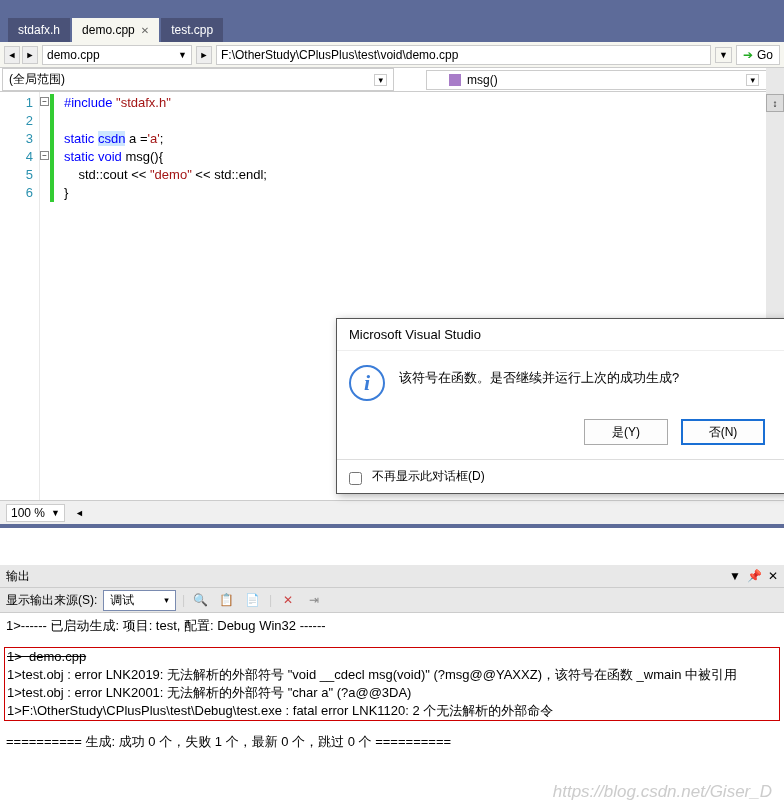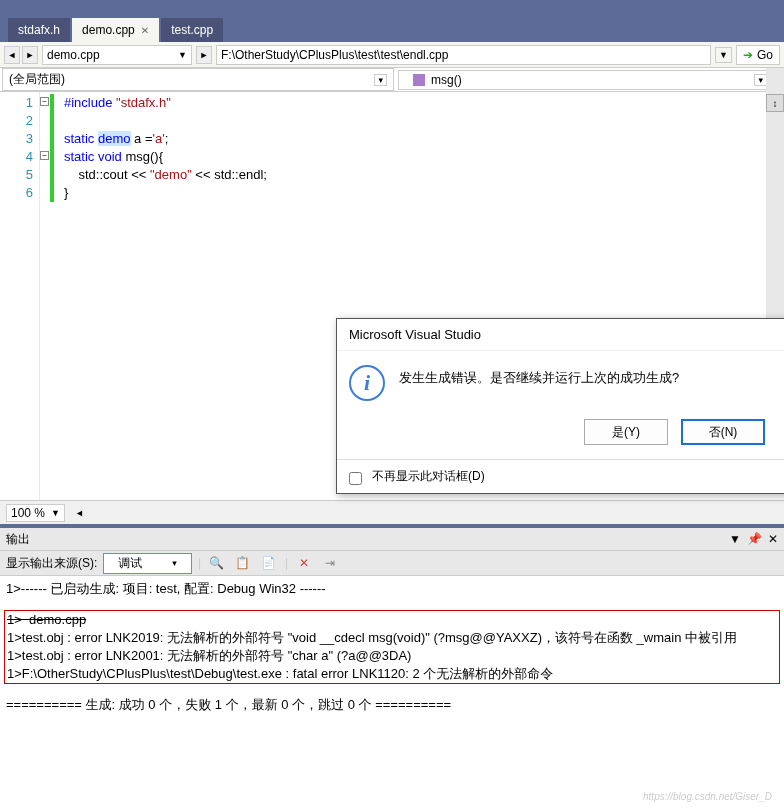--- a/index.html
+++ b/index.html
@@ -11,23 +11,23 @@
 .tab { padding: 5px 10px; margin-right: 2px; background: #4a5278; color: #fff; font-size: 12px; display: flex; align-items: center; gap: 6px; cursor: pointer; }
 .tab.active { background: #f6f6f0; color: #000; }
 .tab .close { font-size: 10px; opacity: 0.6; }
 
 .navbar { display: flex; background: #f6f6f0; height: 26px; border-bottom: 1px solid #ccc; align-items: center; padding: 0 4px; gap: 4px; }
 .navbar .dd { display: flex; align-items: center; border: 1px solid #ccc; height: 20px; padding: 0 4px; background: #fff; font-size: 12px; }
 .navbar .arrows { display: flex; gap: 2px; }
 .navbar .arrow { width: 16px; height: 18px; border: 1px solid #ccc; background: #eee; display: flex; align-items: center; justify-content: center; font-size: 9px; }
 .go-btn { display: flex; align-items: center; gap: 4px; padding: 0 6px; border: 1px solid #ccc; height: 20px; background: #fff; }
 
-.scopebar { display: flex; background: #fff; height: 24px; border-bottom: 1px solid #ccc; align-items: center; }
+.scopebar { display: flex; background: #fff; height: 24px; border-bottom: 1px solid #ccc; align-items: center; gap: 28px; }
 .scopebar .scope { flex: 0 0 50%; border: 1px solid #ccc; margin: 2px; padding: 2px 6px; display: flex; align-items: center; justify-content: space-between; font-size: 12px; }
-.scopebar .msg { flex: 1; border: 1px solid #ccc; margin: 2px; padding: 2px 14px; display: flex; align-items: center; gap: 6px; font-size: 12px; }
+.scopebar .msg { flex: 1; border: 1px solid #ccc; margin: 2px; padding: 2px 22px; display: flex; align-items: center; gap: 6px; font-size: 12px; }
 .cube { width: 12px; height: 12px; background: #a87cc8; display: inline-block; }
 .chev { font-size: 9px; border: 1px solid #ccc; padding: 0 3px; }
 
 .editor { display: flex; height: 408px; background: #fff; position: relative; }
 .gutter { width: 40px; background: #fff; border-right: 1px solid #e8e8e8; text-align: right; padding-right: 6px; padding-top: 2px; font-family: Consolas, monospace; font-size: 13px; color: #2b91af; }
 .gutter div { height: 18px; line-height: 18px; }
 .gutterbar { width: 24px; background: #fff; padding-top: 2px; }
 .gutterbar .mark { height: 18px; position: relative; }
 .gutterbar .mark.green::before { content: ""; position: absolute; left: 10px; top: 0; width: 4px; height: 18px; background: #3c3; }
 .gutterbar .mark .fold { position: absolute; left: 0; top: 3px; width: 9px; height: 9px; border: 1px solid #888; font-size: 8px; line-height: 7px; text-align: center; background: #fff; }
@@ -38,42 +38,42 @@
 .typ { color: #0000ff; }
 .sel { background: #cde6ff; }
 
 .rightstrip { position: absolute; right: 0; top: 68px; width: 18px; height: 416px; background: #e8e8e8; }
 .splitgrip { position: absolute; right: 0; top: 94px; width: 18px; height: 18px; background: #ddd; border: 1px solid #aaa; display: flex; align-items: center; justify-content: center; font-size: 10px; }
 
 .zoombar { height: 24px; border-top: 1px solid #ccc; background: #f0f0f0; display: flex; align-items: center; padding: 0 6px; gap: 6px; font-size: 12px; }
 .zoombar .dd2 { border: 1px solid #ccc; padding: 1px 4px; background: #fff; display: flex; align-items: center; gap: 6px; }
 
 .outpanel { border-top: 4px solid #5d6b99; }
-.outheader { background: #e8e8e8; height: 22px; display: flex; align-items: center; justify-content: space-between; padding: 0 6px; font-size: 12px; }
+.outheader { background: #e8e8e8; height: 22px; display: flex; align-items: center; justify-content: space-between; padding: 0 6px; font-size: 12px; margin-top: 37px; }
 .outheader .pin { display: flex; gap: 6px; }
 .outtoolbar { background: #e8e8e8; height: 26px; display: flex; align-items: center; padding: 0 6px; gap: 6px; border-bottom: 1px solid #ccc; border-top: 1px solid #ccc; font-size: 12px; }
-.outtoolbar .dd3 { border: 1px solid #7a8bb0; padding: 1px 14px; background: #fff; display: flex; align-items: center; gap: 30px; }
+.outtoolbar .dd3 { border: 1px solid #7a8bb0; padding: 1px 6px; background: #fff; display: flex; align-items: center; gap: 30px; }
 .outtoolbar .iconbtn { width: 20px; height: 20px; display: flex; align-items: center; justify-content: center; color: #888; }
 
 .output { padding: 4px 6px; font-family: "NSimSun", SimSun, monospace; font-size: 13px; line-height: 18px; height: 192px; background: #fff; overflow: hidden; white-space: pre; }
 .output .redbox { border: 1px solid #c00; padding: 0 2px; margin: 12px -2px; }
 .output .struck { text-decoration: line-through; }
 
 .dialog { position: absolute; left: 336px; top: 318px; width: 452px; background: #fff; border: 1px solid #555; box-shadow: 2px 2px 8px rgba(0,0,0,0.3); }
 .dialog .dtitle { padding: 8px 12px; font-size: 13px; border-bottom: 1px solid #eee; }
 .dialog .dbody { display: flex; padding: 14px 12px 10px; gap: 14px; align-items: flex-start; }
 .dialog .dicon { width: 36px; height: 36px; border: 2px solid #3b7dd8; border-radius: 50%; display: flex; align-items: center; justify-content: center; color: #3b7dd8; font-family: serif; font-size: 22px; font-style: italic; font-weight: bold; }
 .dialog .dmsg { font-size: 13px; padding-top: 4px; }
 .dialog .dbuttons { display: flex; justify-content: flex-end; gap: 13px; padding: 8px 22px 14px; }
 .dialog button { min-width: 84px; height: 26px; background: #fdfdfd; border: 1px solid #aaa; font-size: 12px; cursor: pointer; }
 .dialog button.primary { border: 2px solid #1a6fd4; }
 .dialog .dcheck { border-top: 1px solid #ddd; padding: 8px 12px; font-size: 12px; display: flex; align-items: flex-end; gap: 10px; }
 .dialog .dcheck input { width: 13px; height: 13px; }
 
-.watermark { position: absolute; right: 12px; bottom: 6px; color: #ccc; font-size: 10px; font-style: italic; }
+.watermark { position: absolute; right: 12px; bottom: 6px; color: #ccc; font-size: 17px; font-style: italic; }
 </style>
 </head>
 <body>
 
 <div class="titlebar"></div>
 
 <div class="tabs">
   <div class="tab">
       <span>stdafx.h</span>
     </div>
@@ -90,21 +90,21 @@
   <div class="arrows">
     <div class="arrow">◄</div>
     <div class="arrow">►</div>
   </div>
   <div class="dd" style="flex:0 0 150px;justify-content:space-between">
     <span>demo.cpp</span>
       <span style="font-size:9px">▼</span>
   </div>
   <div class="arrow">►</div>
   <div class="dd" style="flex:1">
-    <span>F:\OtherStudy\CPlusPlus\test\test\endl.cpp</span>
+    <span>F:\OtherStudy\CPlusPlus\test\void\demo.cpp</span>
   </div>
   <span style="font-size:9px;border:1px solid #ccc;padding:2px 3px">▼</span>
   <div class="go-btn">
     <span style="color:#2a2">➔</span>
       <span>Go</span>
   </div>
 </div>
 
 <div class="scopebar">
   <div class="scope">
@@ -135,21 +135,21 @@
     <div class="mark green"></div>
     <div class="mark green">
         <span class="fold">−</span>
       </div>
     <div class="mark green"></div>
     <div class="mark green"></div>
   </div>
   <div class="code" id="codebody">
       <div class="line"><span class="kw">#include</span> <span class="str">"stdafx.h"</span></div>
       <div class="line"></div>
-      <div class="line"><span class="kw">static</span> <span class="typ sel">demo</span> a =<span class="str">'a'</span>;</div>
+      <div class="line"><span class="kw">static</span> <span class="typ sel">csdn</span> a =<span class="str">'a'</span>;</div>
       <div class="line"><span class="kw">static</span> <span class="typ">void</span> msg(){</div>
       <div class="line">    std::cout &lt;&lt; <span class="str">"demo"</span> &lt;&lt; std::endl;</div>
       <div class="line">}</div>
     </div>
 </div>
 
 <div class="rightstrip"></div>
 <div class="splitgrip">↕</div>
 
 <div class="zoombar">
@@ -183,21 +183,21 @@
     <span class="iconbtn" style="color:#c44">✕</span>
     <span class="iconbtn">⇥</span>
   </div>
   <div class="output" id="outbody"><div>1&gt;------ 已启动生成: 项目: test, 配置: Debug Win32 ------</div><div class="redbox"><div class="struck">1&gt;  demo.cpp</div><div>1&gt;test.obj : error LNK2019: 无法解析的外部符号 "void __cdecl msg(void)" (?msg@@YAXXZ)，该符号在函数 _wmain 中被引用</div><div>1&gt;test.obj : error LNK2001: 无法解析的外部符号 "char a" (?a@@3DA)</div><div>1&gt;F:\OtherStudy\CPlusPlus\test\Debug\test.exe : fatal error LNK1120: 2 个无法解析的外部命令</div></div><div>========== 生成: 成功 0 个，失败 1 个，最新 0 个，跳过 0 个 ==========</div></div>
 </div>
 
 <div class="dialog">
   <div class="dtitle">Microsoft Visual Studio</div>
   <div class="dbody">
     <div class="dicon">i</div>
-    <div class="dmsg">发生生成错误。是否继续并运行上次的成功生成?</div>
+    <div class="dmsg">该符号在函数。是否继续并运行上次的成功生成?</div>
   </div>
   <div class="dbuttons">
     <button>是(Y)</button>
     <button class="primary">否(N)</button>
   </div>
   <div class="dcheck">
     <input type="checkbox" style="">
     <span>不再显示此对话框(D)</span>
   </div>
 </div>

